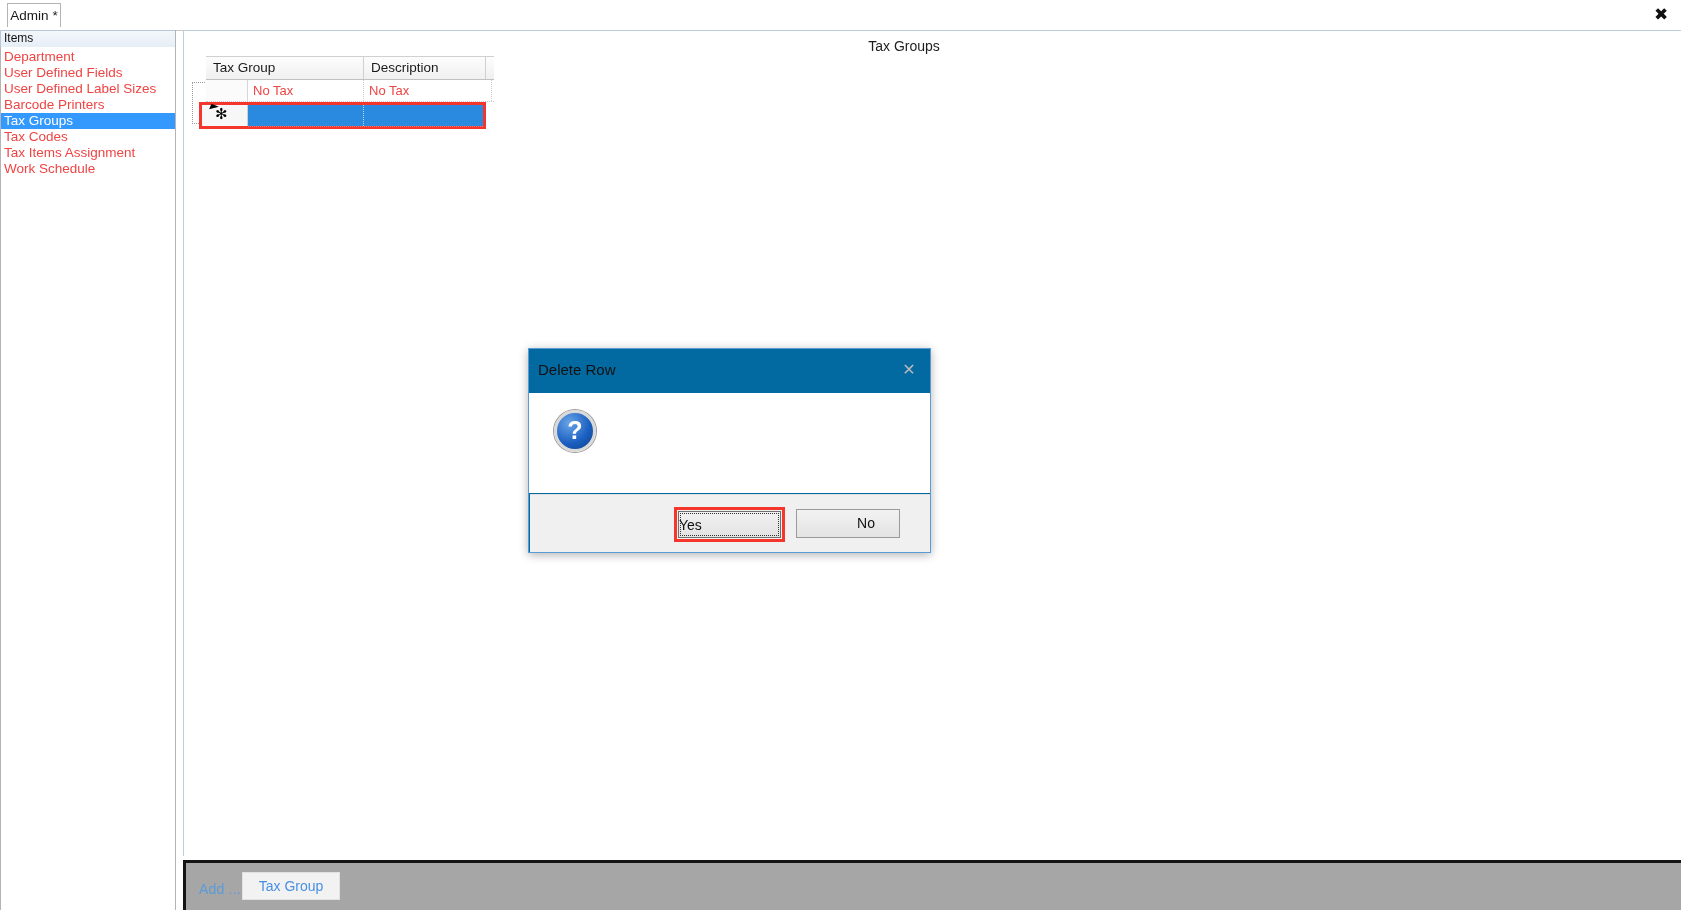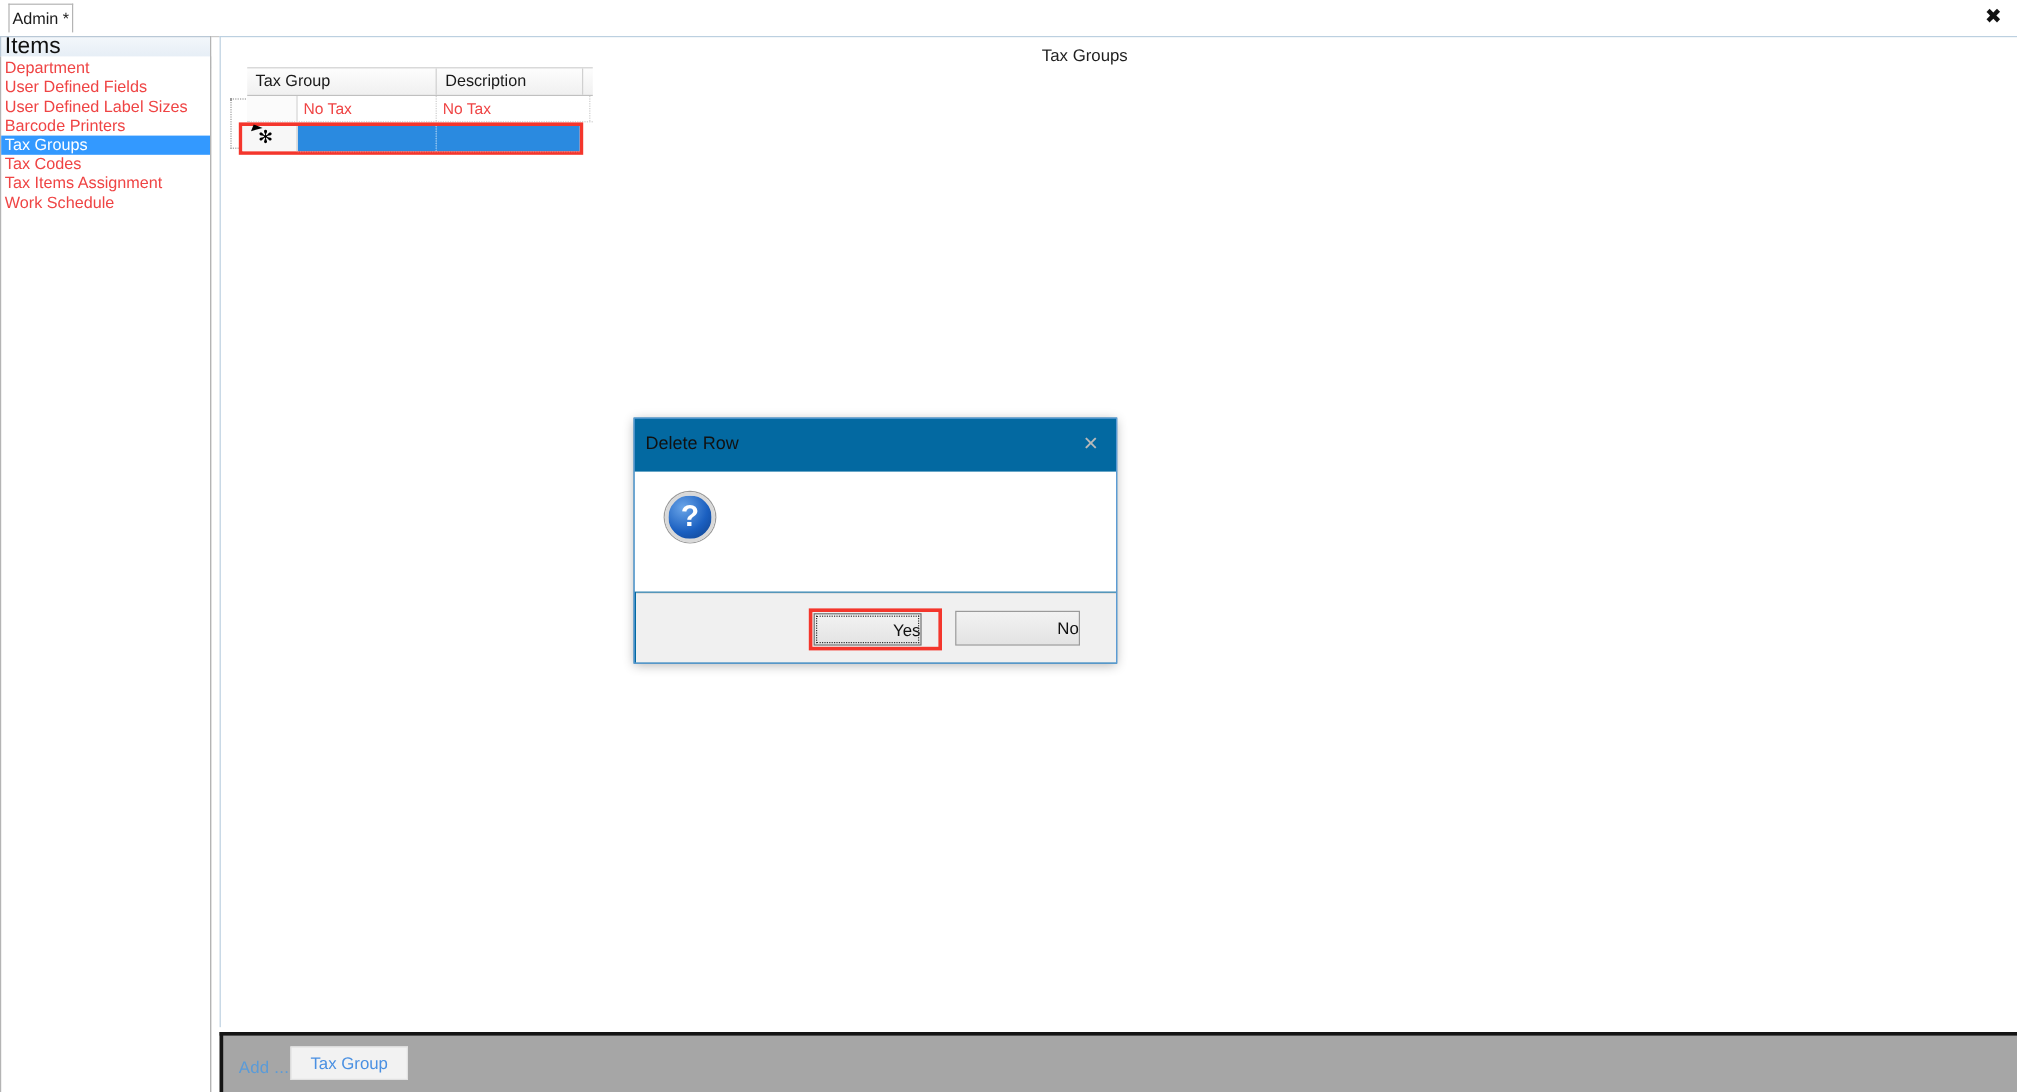--- a/index.html
+++ b/index.html
@@ -67,21 +67,21 @@
     box-sizing: border-box;
   }
   #sidebar-header {
     position: absolute;
     left: 0; top: 0;
     width: 176px; height: 27px;
     background: linear-gradient(to bottom, #f3f7fb 0%, #dfe9f3 100%);
     border: 1px solid #b9c8d6;
     border-right: none;
     box-sizing: border-box;
-    font-size: 19px;
+    font-size: 12px;
     line-height: 15px;
     padding-left: 3px;
     color: #111111;
   }
   #sidebar-list {
     position: absolute;
     left: 0; top: 17px;
     width: 176px; height: 883px;
     background: #ffffff;
     border: 1px solid #b4b4b4;
@@ -341,42 +341,42 @@
   #btn-yes-wrap {
     position: absolute;
     left: 144px; top: 12px;
     width: 111px; height: 35px;
     border: 3px solid #f4362c;
     box-sizing: border-box;
   }
   #btn-yes {
     position: absolute;
     left: 1px; top: 1px;
-    width: 90px; height: 27px;
+    width: 103px; height: 27px;
     background: linear-gradient(to bottom, #f2f2f2 0%, #e3e3e3 100%);
     border: 1px solid #707070;
     outline: 1px dotted #333333;
     outline-offset: -3px;
     box-sizing: border-box;
     font-size: 14px;
     line-height: 26px;
-    text-align: right;
+    text-align: left;
     color: #111111;
     cursor: pointer;
   }
   #btn-no {
     position: absolute;
     left: 266px; top: 14px;
     width: 104px; height: 29px;
     background: linear-gradient(to bottom, #f2f2f2 0%, #e3e3e3 100%);
     border: 1px solid #9a9a9a;
     box-sizing: border-box;
     font-size: 14px;
     line-height: 27px;
-    text-align: right;
+    text-align: center;
     color: #111111;
     cursor: pointer;
     padding-left: 36px;
   }
 </style>
 </head>
 <body>
 
 <div id="tabstrip">
   <div id="tabstrip-fill"></div>

